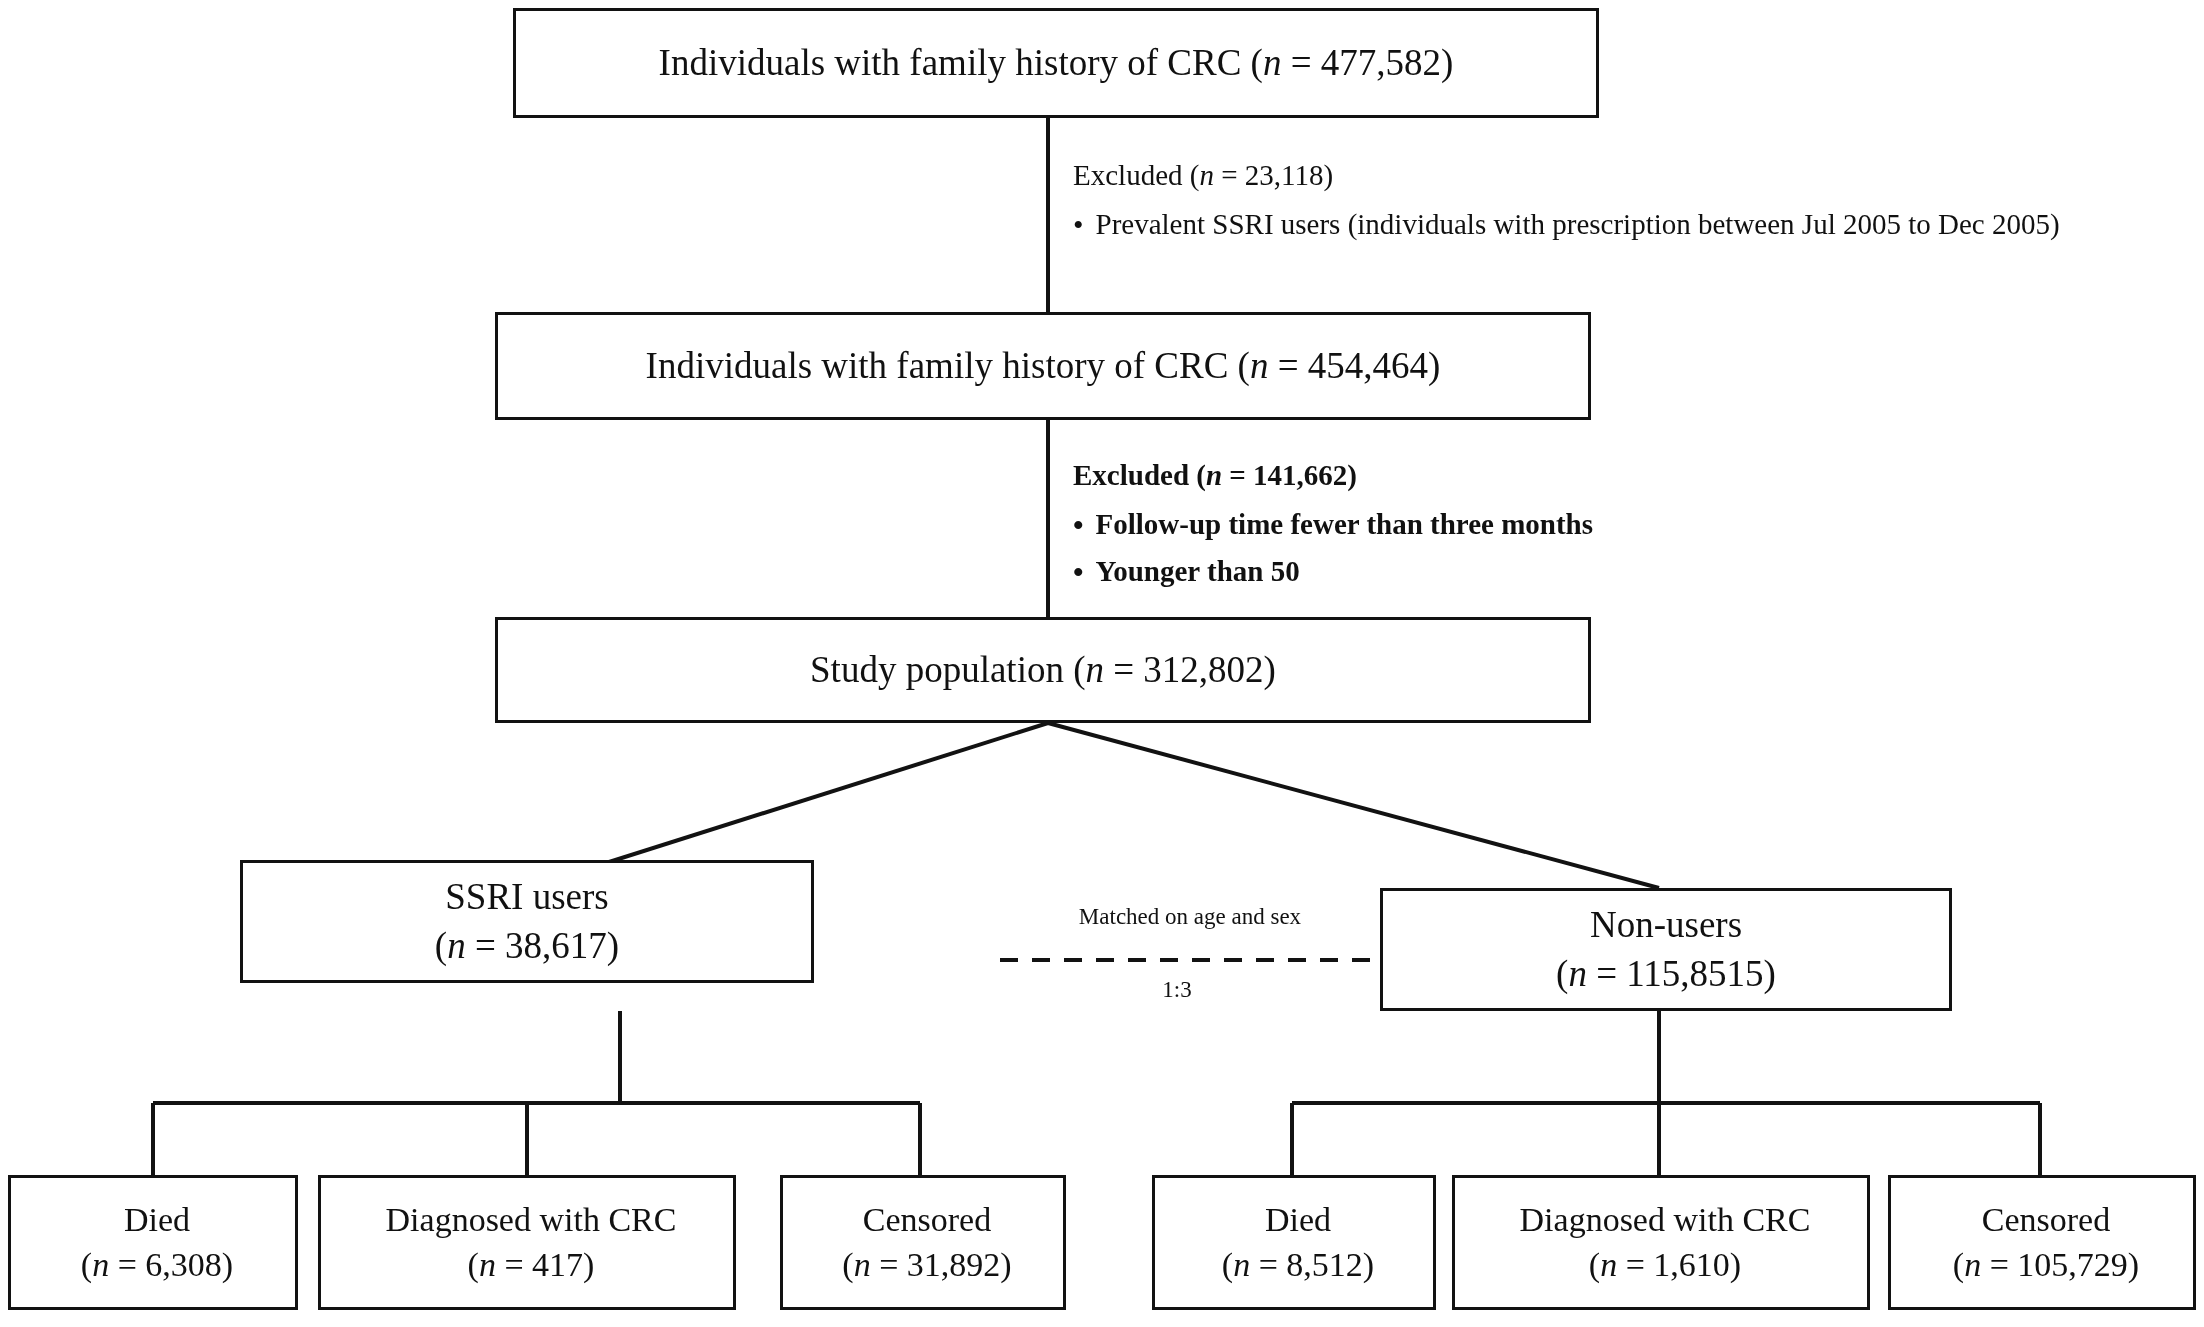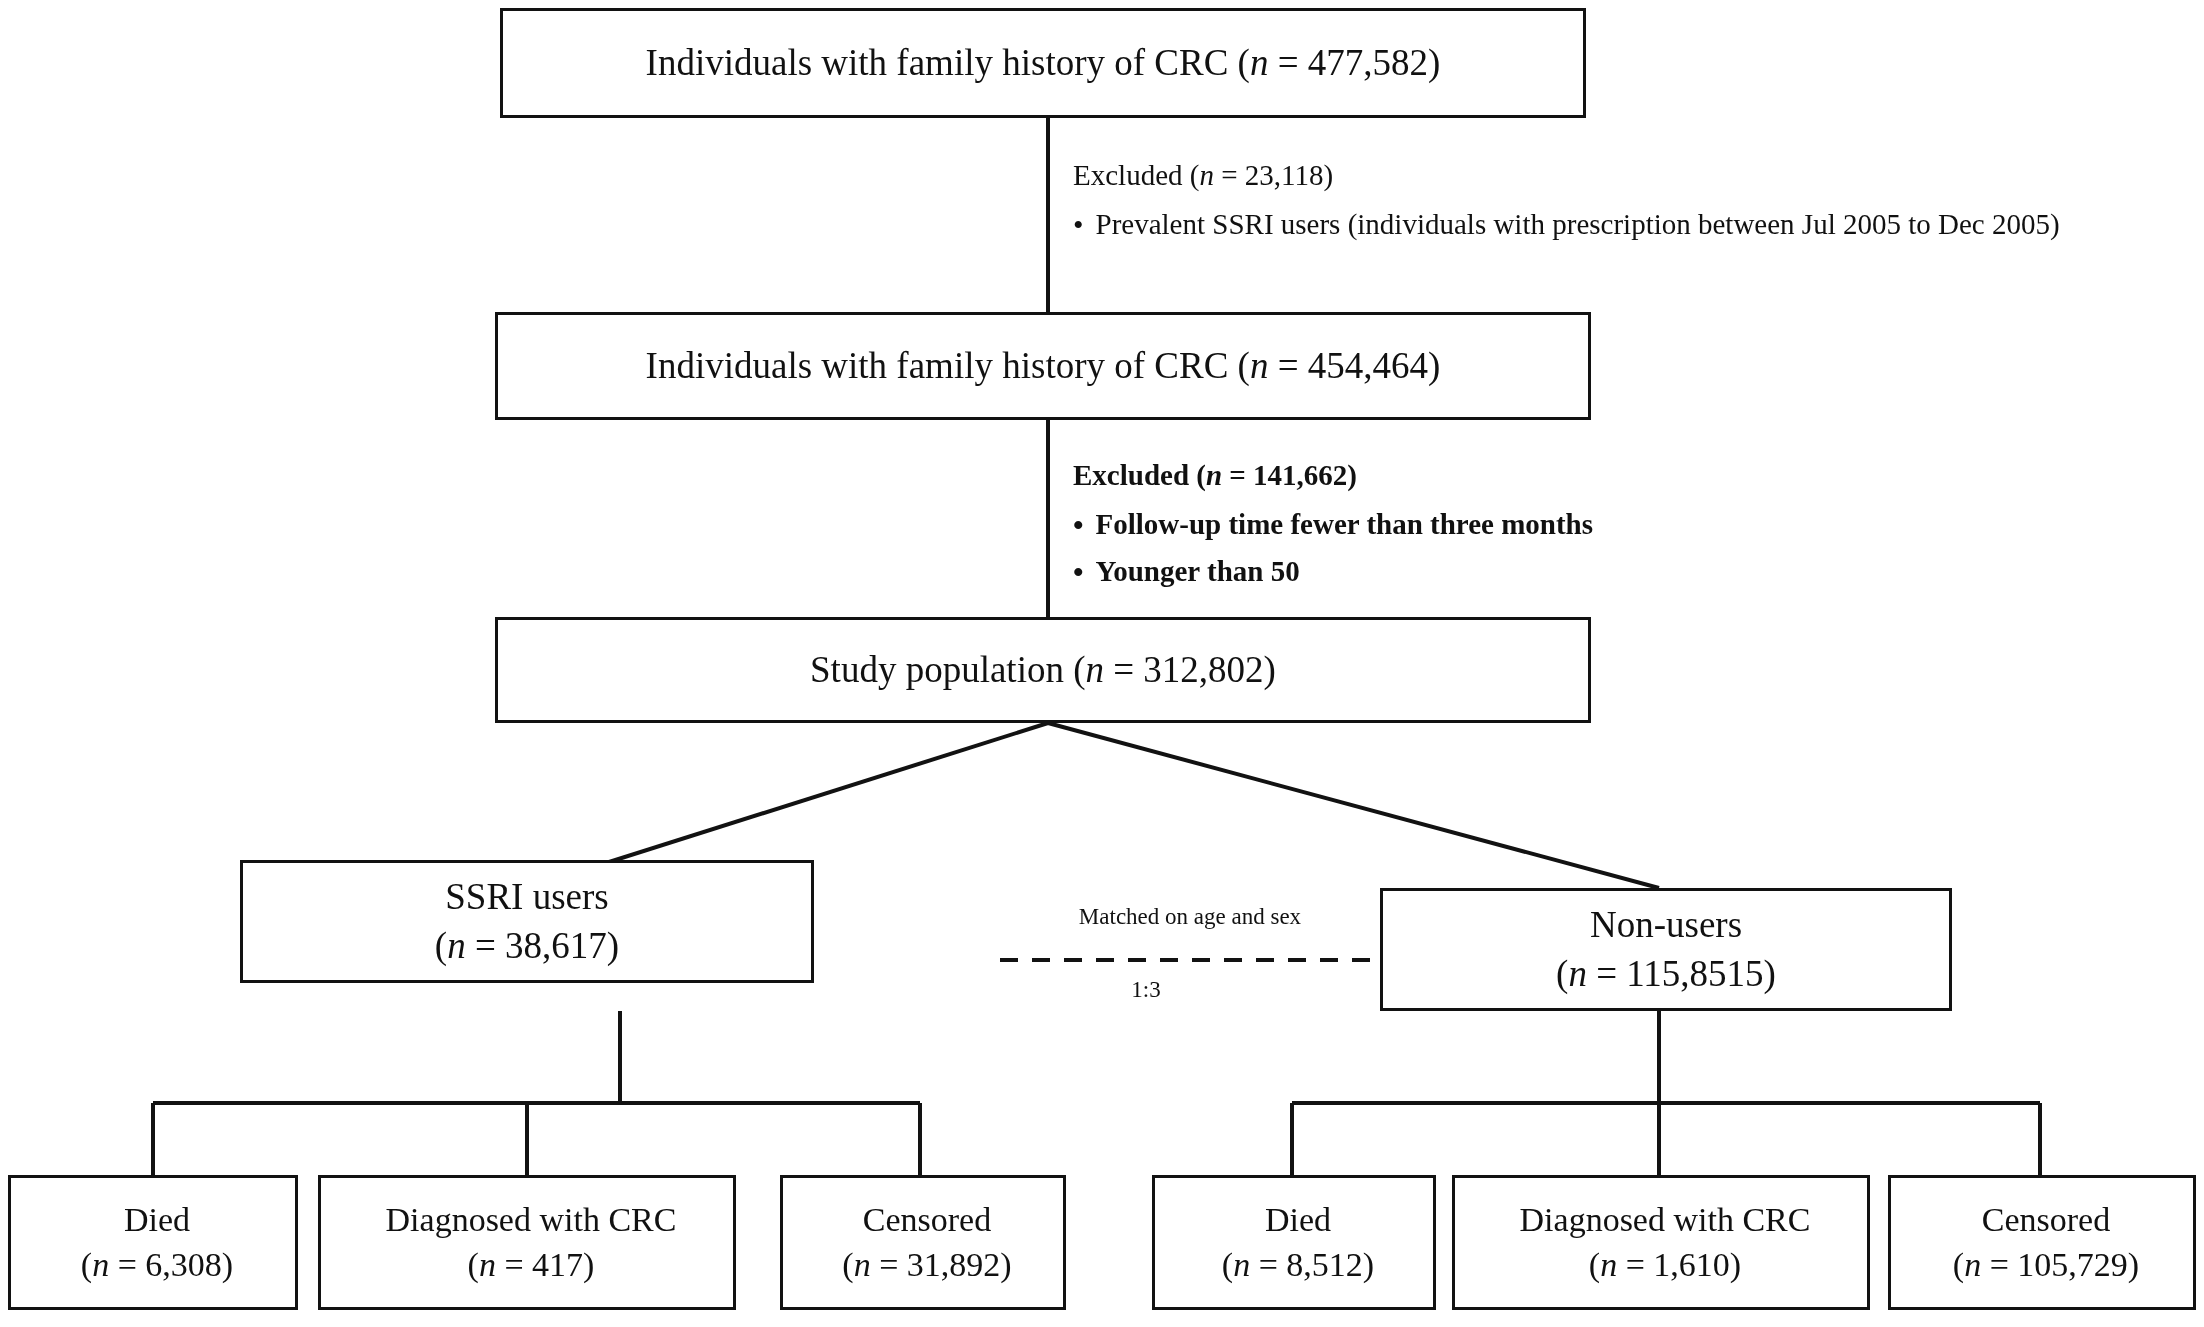--- a/index.html
+++ b/index.html
@@ -83,21 +83,21 @@
 
     <line x1="1659" y1="1011" x2="1659" y2="1103" stroke="#121212" stroke-width="4"></line>
     <line x1="1292" y1="1103" x2="2040" y2="1103" stroke="#121212" stroke-width="4"></line>
     <line x1="1292" y1="1103" x2="1292" y2="1175" stroke="#121212" stroke-width="4"></line>
     <line x1="1659" y1="1103" x2="1659" y2="1175" stroke="#121212" stroke-width="4"></line>
     <line x1="2040" y1="1103" x2="2040" y2="1175" stroke="#121212" stroke-width="4"></line>
 
     <line x1="1000" y1="960" x2="1380" y2="960" stroke="#121212" stroke-width="4" stroke-dasharray="18 14"></line>
   </svg>
 
-  <div class="box f-big" style="left:500px; top:8px; width:1086px; height:110px;">
+  <div class="box f-big" style="left:513px; top:8px; width:1086px; height:110px;">
     <span class="ln"><span>Individuals with family history of CRC (</span><i class="n-italic">n</i><span> = 477,582)</span></span>
   </div>
 
   <div class="lbl f-small" style="left:1073px; top:155px; width:1090px;">
     <div>
       <span>Excluded (</span><i class="n-italic">n</i><span> = 23,118)</span>
     </div>
     <div class="bullet-row multi" style="margin-top:8px; width:1040px;">
       <span class="bullet-dot">•</span>
       <span class="bullet-txt multi">Prevalent SSRI users (individuals with prescription between Jul 2005 to  Dec 2005)</span>
@@ -132,21 +132,21 @@
   </div>
 
   <div class="box f-big" style="left:1380px; top:888px; width:572px; height:123px;">
     <span class="ln">Non-users</span>
     <span class="ln"><span>(</span><i class="n-italic">n</i><span> = 115,8515)</span></span>
   </div>
 
   <div class="lbl f-tiny" style="left:1000px; top:901px; width:380px; text-align:center;">
     <span>Matched on age and sex</span>
   </div>
-  <div class="lbl f-tiny" style="left:956px; top:974px; width:380px; text-align:center;">
+  <div class="lbl f-tiny" style="left:987px; top:974px; width:380px; text-align:center;">
     <span>1:3</span>
   </div>
 
   <div class="box f-mid" style="left:8px; top:1175px; width:290px; height:135px;">
     <span class="ln">Died</span>
     <span class="ln"><span>(</span><i class="n-italic">n</i><span> = 6,308)</span></span>
   </div>
 
   <div class="box f-mid" style="left:318px; top:1175px; width:418px; height:135px;">
     <span class="ln">Diagnosed with CRC</span>

